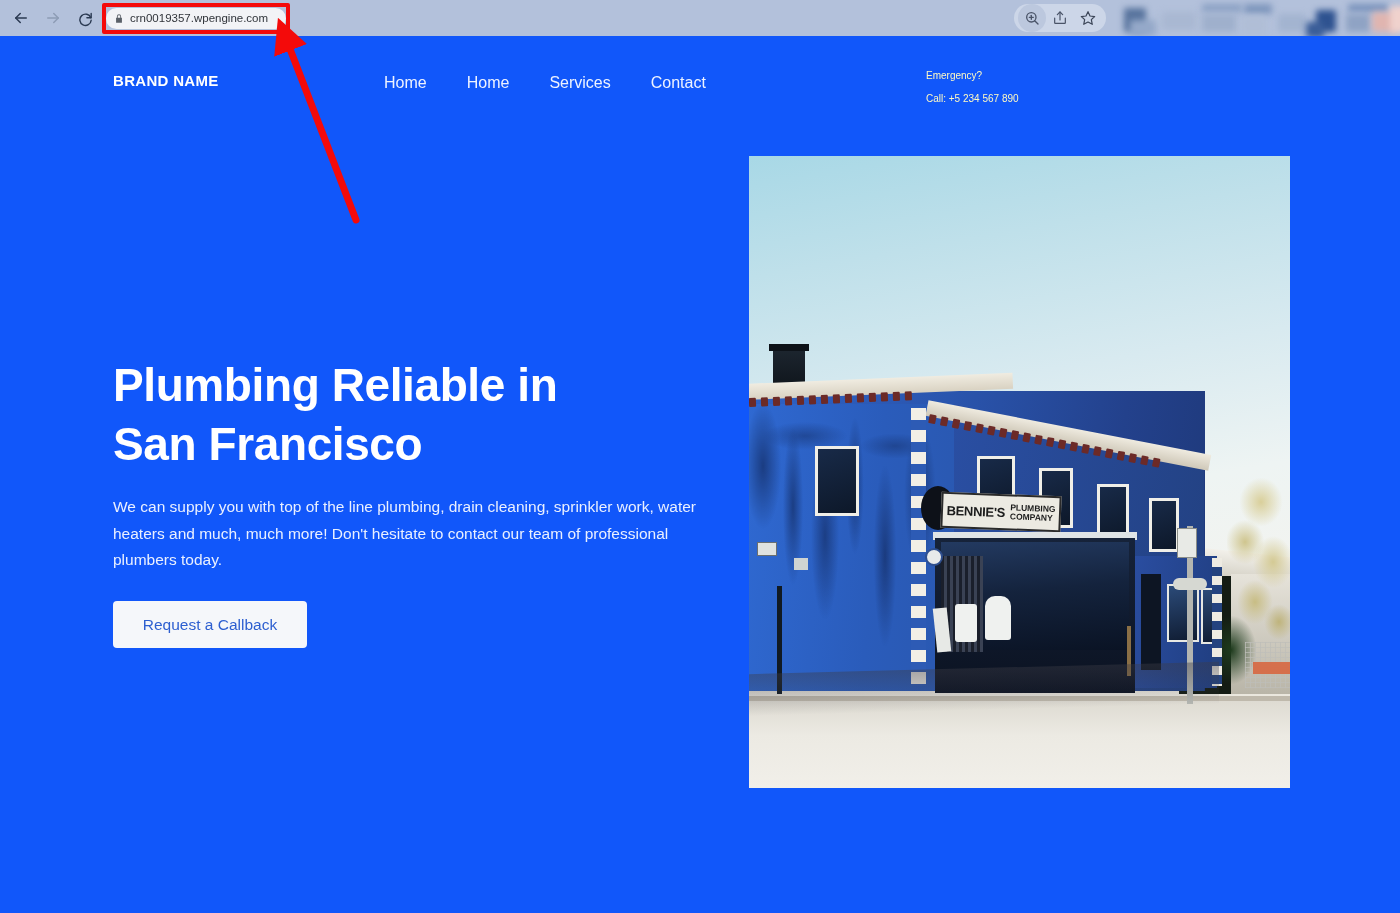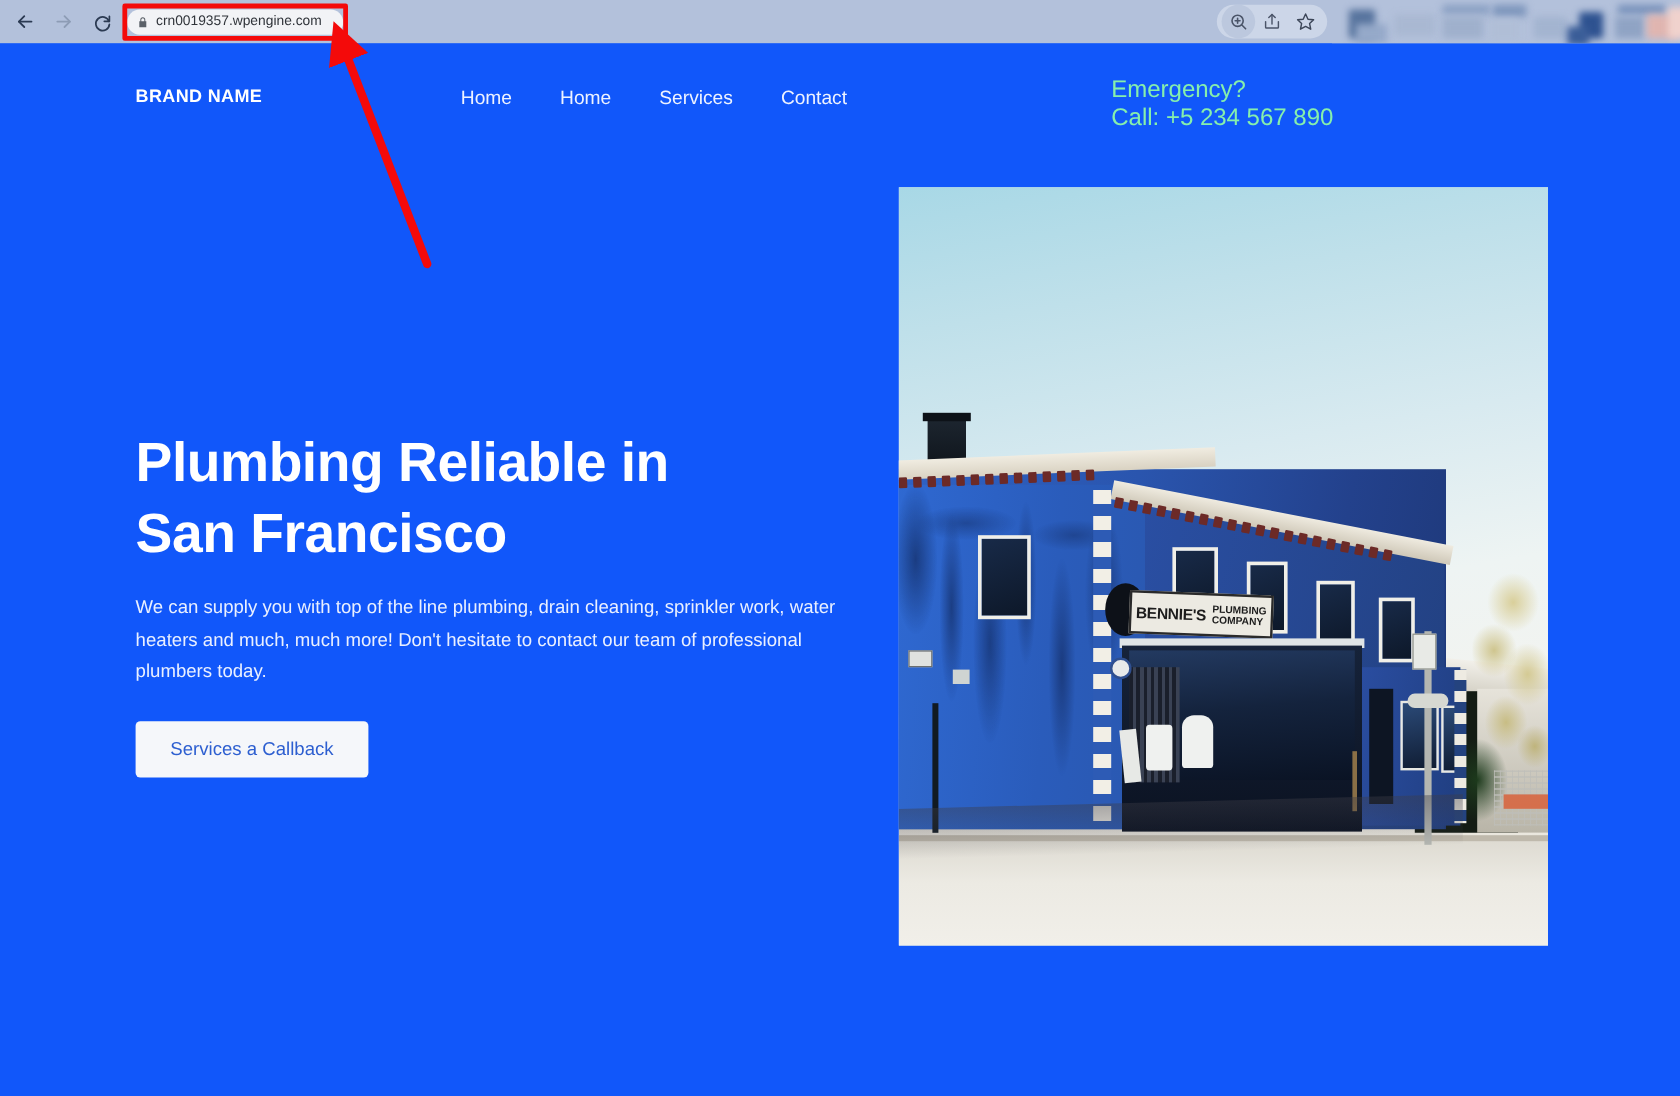--- a/index.html
+++ b/index.html
@@ -120,22 +120,22 @@
     font-size: 16px;
     text-decoration: none;
     padding: 0 0;
     margin-right: 36px;
     white-space: nowrap;
   }
   .nav-link:last-child { margin-right: 0; }
 
   .emergency {
     position: absolute; left: 926px; top: 28px;
-    color: #86efac;
-    font-size: 20px;
+    color: #fef9c3;
+    font-size: 10px;
     line-height: 23px;
   }
   .quote-btn {
     position: absolute; left: 1150px; top: 30px;
     width: 140px; height: 42px;
     background: #f5f7fa;
     border: none;
     border-radius: 4px;
     color: #1a49a8;
     font-size: 14.5px;
@@ -548,21 +548,21 @@
     </header>
 
     <h1 class="hero-title">
       <br>
       <span>Plumbing Reliable in</span><br>
       <span>San Francisco</span>
     </h1>
 
     <p class="hero-sub">We can supply you with top of the line plumbing, drain cleaning, sprinkler work, water heaters and much, much more! Don't hesitate to contact our team of professional plumbers today.</p>
 
-    <button class="callback-btn">Services a Callback</button>
+    <button class="callback-btn">Request a Callback</button>
 
     <div class="hero-image" title="Blue plumbing company storefront building on a street corner">
       <div class="hi-layer sky"></div>
       <div class="hi-layer ground"></div>
       <div class="hi-layer curb"></div>
       <div class="hi-layer road"></div>
       <div class="hi-layer dirt"></div>
 
       <div class="hi-layer nbhd">
         <div class="hi-layer house-roof"></div>

